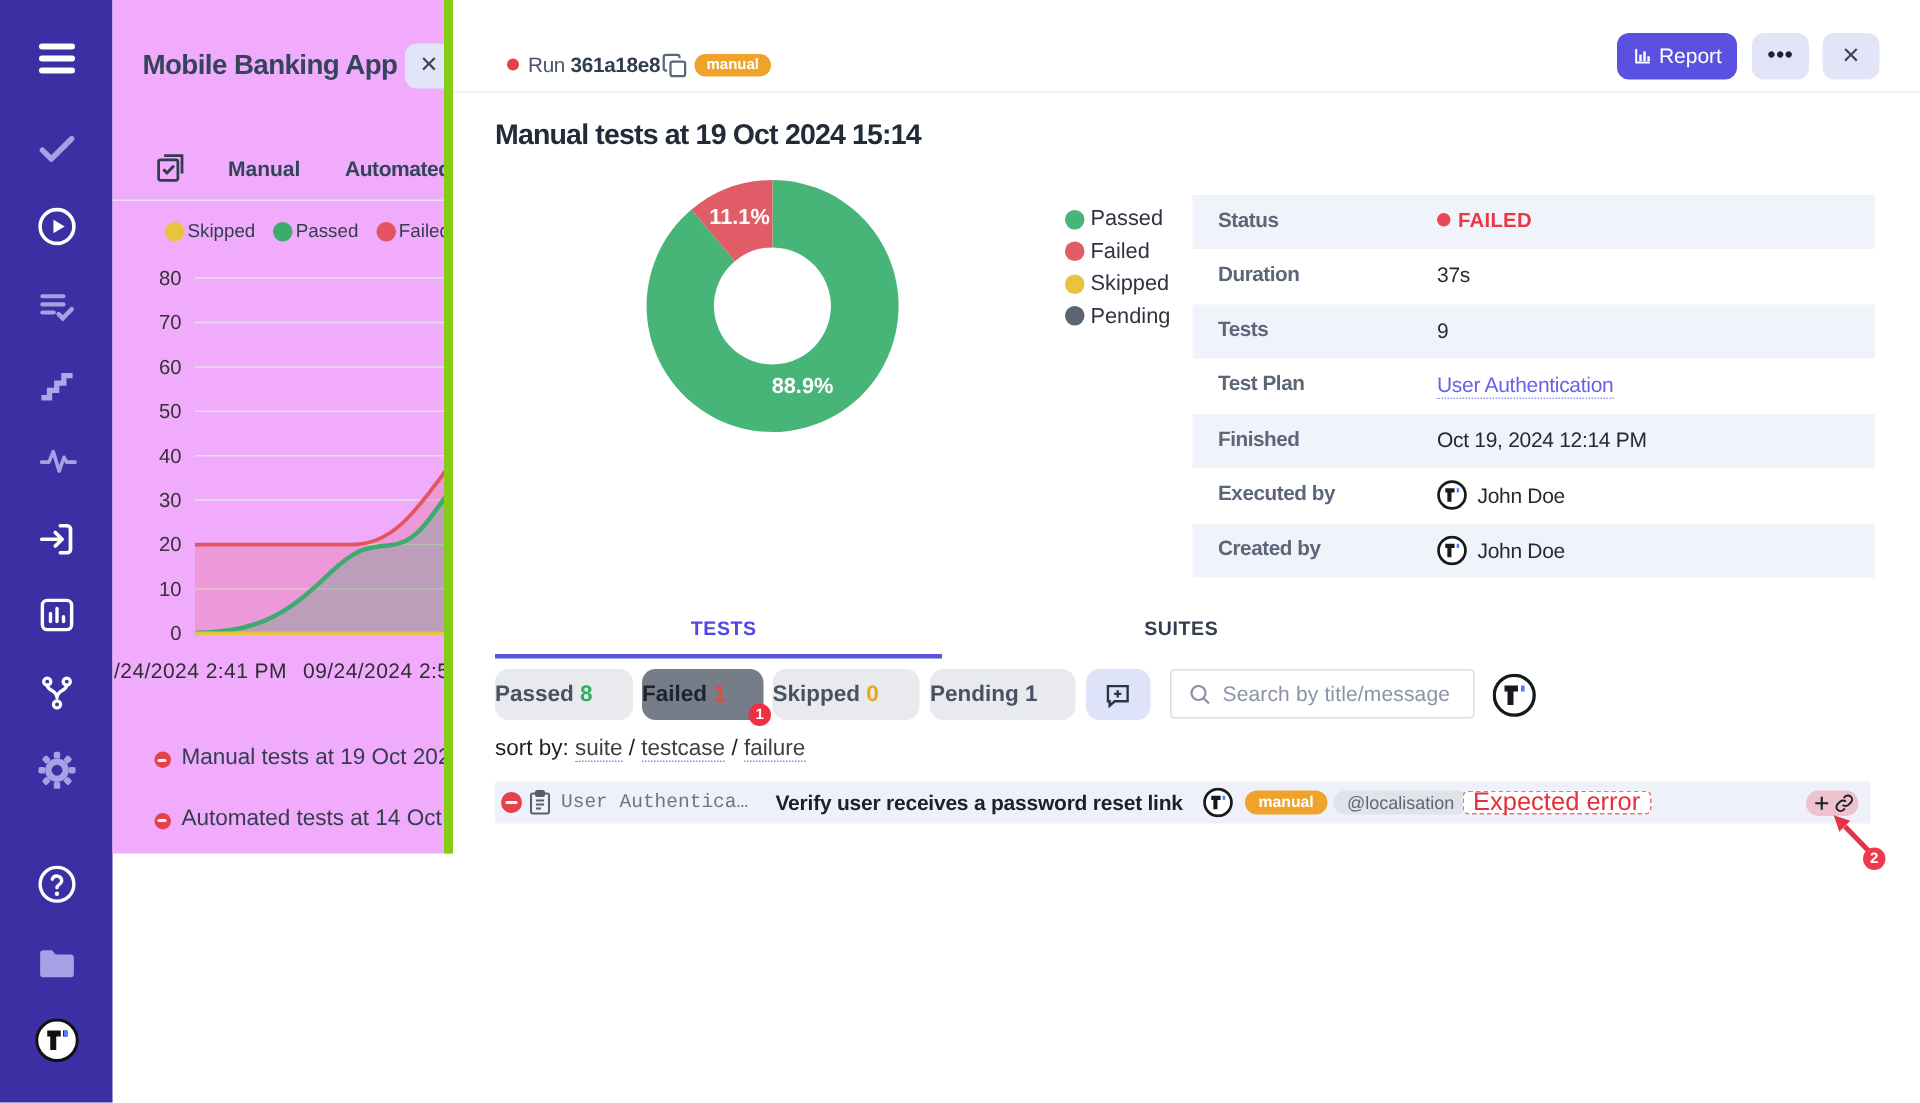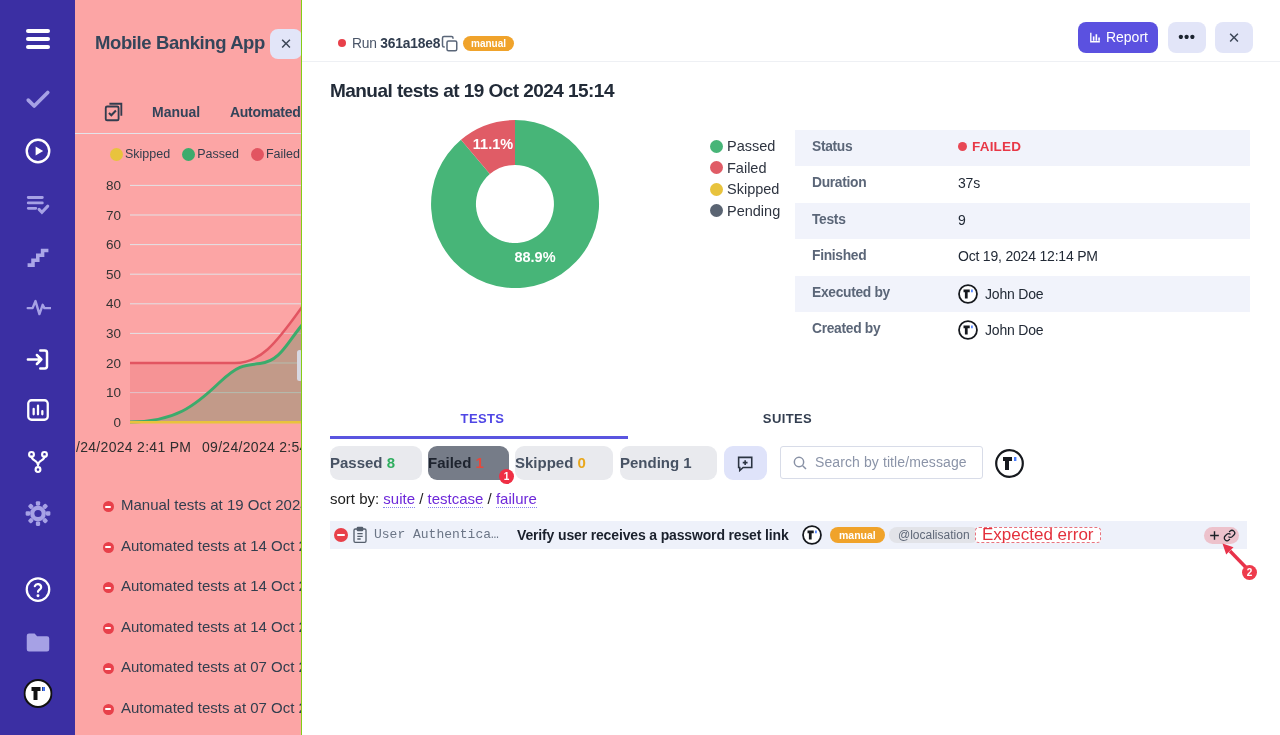--- a/index.html
+++ b/index.html
@@ -1,21 +1,21 @@
 <!DOCTYPE html>
 <html><head>
 <meta charset="utf-8">
 <style>
 * { margin:0; padding:0; box-sizing:border-box; }
 html,body { width:1280px; height:735px; overflow:hidden; font-family:"Liberation Sans",sans-serif; background:#fff; }
 
 #sidebar { position:absolute; left:0; top:0; width:75px; height:735px; background:#3b2fa3; }
 #sidebar svg { position:absolute; left:50%; transform:translateX(-50%); }
 
-#panel { position:absolute; left:75px; top:0; width:227px; height:735px; background:#fca5a5; border-right:1px solid #84cc16; overflow:hidden; }
+#panel { position:absolute; left:75px; top:0; width:227px; height:569px; background:#f0abfc; border-right:6px solid #84cc16; overflow:hidden; }
 #panel h1 { position:absolute; left:20px; top:32px; font-size:18.5px; font-weight:bold; color:#34455a; white-space:nowrap; letter-spacing:-0.4px; }
 #panel-x { position:absolute; left:195px; top:29px; width:32px; height:30px; background:#e2e5f8; border-radius:8px; color:#3c4657; font-size:15px; text-align:center; line-height:30px; }
 .ptabs { position:absolute; left:0; top:100px; width:227px; height:34px; }
 .ptabs .t { position:absolute; top:4px; font-weight:bold; color:#33445a; font-size:14px; white-space:nowrap; }
 #psep { position:absolute; left:0; top:133px; width:227px; border-top:1px solid #e4e4ea; }
 .plegend { position:absolute; top:147px; left:35px; display:flex; gap:12px; font-size:12.5px; color:#333d4c; }
 .plegend span { display:flex; align-items:center; gap:2px; }
 .plegend i { width:13px; height:13px; border-radius:50%; display:inline-block; }
 #chart { position:absolute; left:0; top:170px; }
 .xlab { position:absolute; top:439px; font-size:14px; color:#2e2e2e; white-space:nowrap; letter-spacing:0.3px; }
@@ -53,21 +53,21 @@
 .fbtn { position:absolute; top:446px; height:34px; border-radius:9px; background:#e9eaee; color:#475263; font-size:15px; font-weight:bold; line-height:34px; text-align:left; }
 .fbtn em { font-style:normal; }
 #fb2 { background:#767c88; color:#1d232e; }
 #fbadge { position:absolute; left:197px; top:468.5px; width:15px; height:15px; border-radius:50%; background:#ef2f44; color:#fff; font-size:10px; font-weight:bold; text-align:center; line-height:15px; }
 #chatbtn { position:absolute; left:422px; top:446px; width:43px; height:34px; background:#dfe3fa; border-radius:9px; }
 #search { position:absolute; left:478px; top:446px; width:203px; height:33px; border:1.5px solid #d8dce8; border-radius:3px; background:#fff; }
 #search .ph { position:absolute; left:34px; top:7px; font-size:14px; color:#8b94a8; letter-spacing:0.1px; }
 #av1 { position:absolute; left:693px; top:449px; width:29px; height:29px; }
 
 #sortrow { position:absolute; left:28px; top:490px; font-size:15px; color:#1e1e1e; }
-#sortrow a { color:#6d28d9; text-decoration:none; border-bottom:1.5px dotted #8a84ee;text-align:right; }
+#sortrow a { color:#404040; text-decoration:none; border-bottom:1.5px dotted #8a84ee;text-align:right; }
 
 #trow { position:absolute; left:28px; top:521px; width:917px; height:28px; background:#eef1fa; }
 #trow .minus { position:absolute; left:4px; top:7px; width:14px; height:14px; border-radius:50%; background:#e8404a; }
 #trow .minus::after { content:""; position:absolute; left:3px; top:5.8px; width:8px; height:2.4px; background:#fff; border-radius:1px; }
 #trow .mono { position:absolute; left:44px; top:6px; font-family:"Liberation Mono",monospace; font-size:13px; color:#6b7586; }
 #trow .title { position:absolute; left:187px; top:6px; font-size:14px; font-weight:bold; color:#1a202c; letter-spacing:-0.15px; }
 .pill { position:absolute; top:6px; height:16px; border-radius:9px; font-size:10.5px; font-weight:bold; line-height:16px; padding:0 9px; }
 #badge2 { position:absolute; left:940px; top:565px; width:15px; height:15px; border-radius:50%; background:#ee3b4c; color:#fff; font-size:10px; font-weight:bold; text-align:center; line-height:15px; }
 </style>
 </head>
@@ -279,20 +279,24 @@
       </div>
     <div class="srow">
         <span class="sl">Duration</span>
         <span class="sv">37s</span>
       </div>
     <div class="srow">
         <span class="sl">Tests</span>
         <span class="sv">9</span>
       </div>
     <div class="srow">
+        <span class="sl">Test Plan</span>
+        <span class="sv" style="color:#6a61e6;border-bottom:1.5px dotted #9a93ee;padding-bottom:1px">User Authentication</span>
+      </div>
+    <div class="srow">
         <span class="sl">Finished</span>
         <span class="sv">Oct 19, 2024 12:14 PM</span>
       </div>
     <div class="srow">
         <span class="sl">Executed by</span>
         <span class="sv" style="top:8px"><svg width="20" height="20" viewBox="0 0 29 29" style="vertical-align:-5px;margin-right:7px">
             <circle cx="14.5" cy="14.5" r="13" fill="#fff" stroke="#16191e" stroke-width="2.6"></circle>
             <path d="M8 8h9v4h-3v9h-4v-9H8z" fill="#16191e"></path>
             <rect x="19" y="8" width="2.4" height="4" fill="#4a7dff"></rect>
           </svg>John Doe</span>

